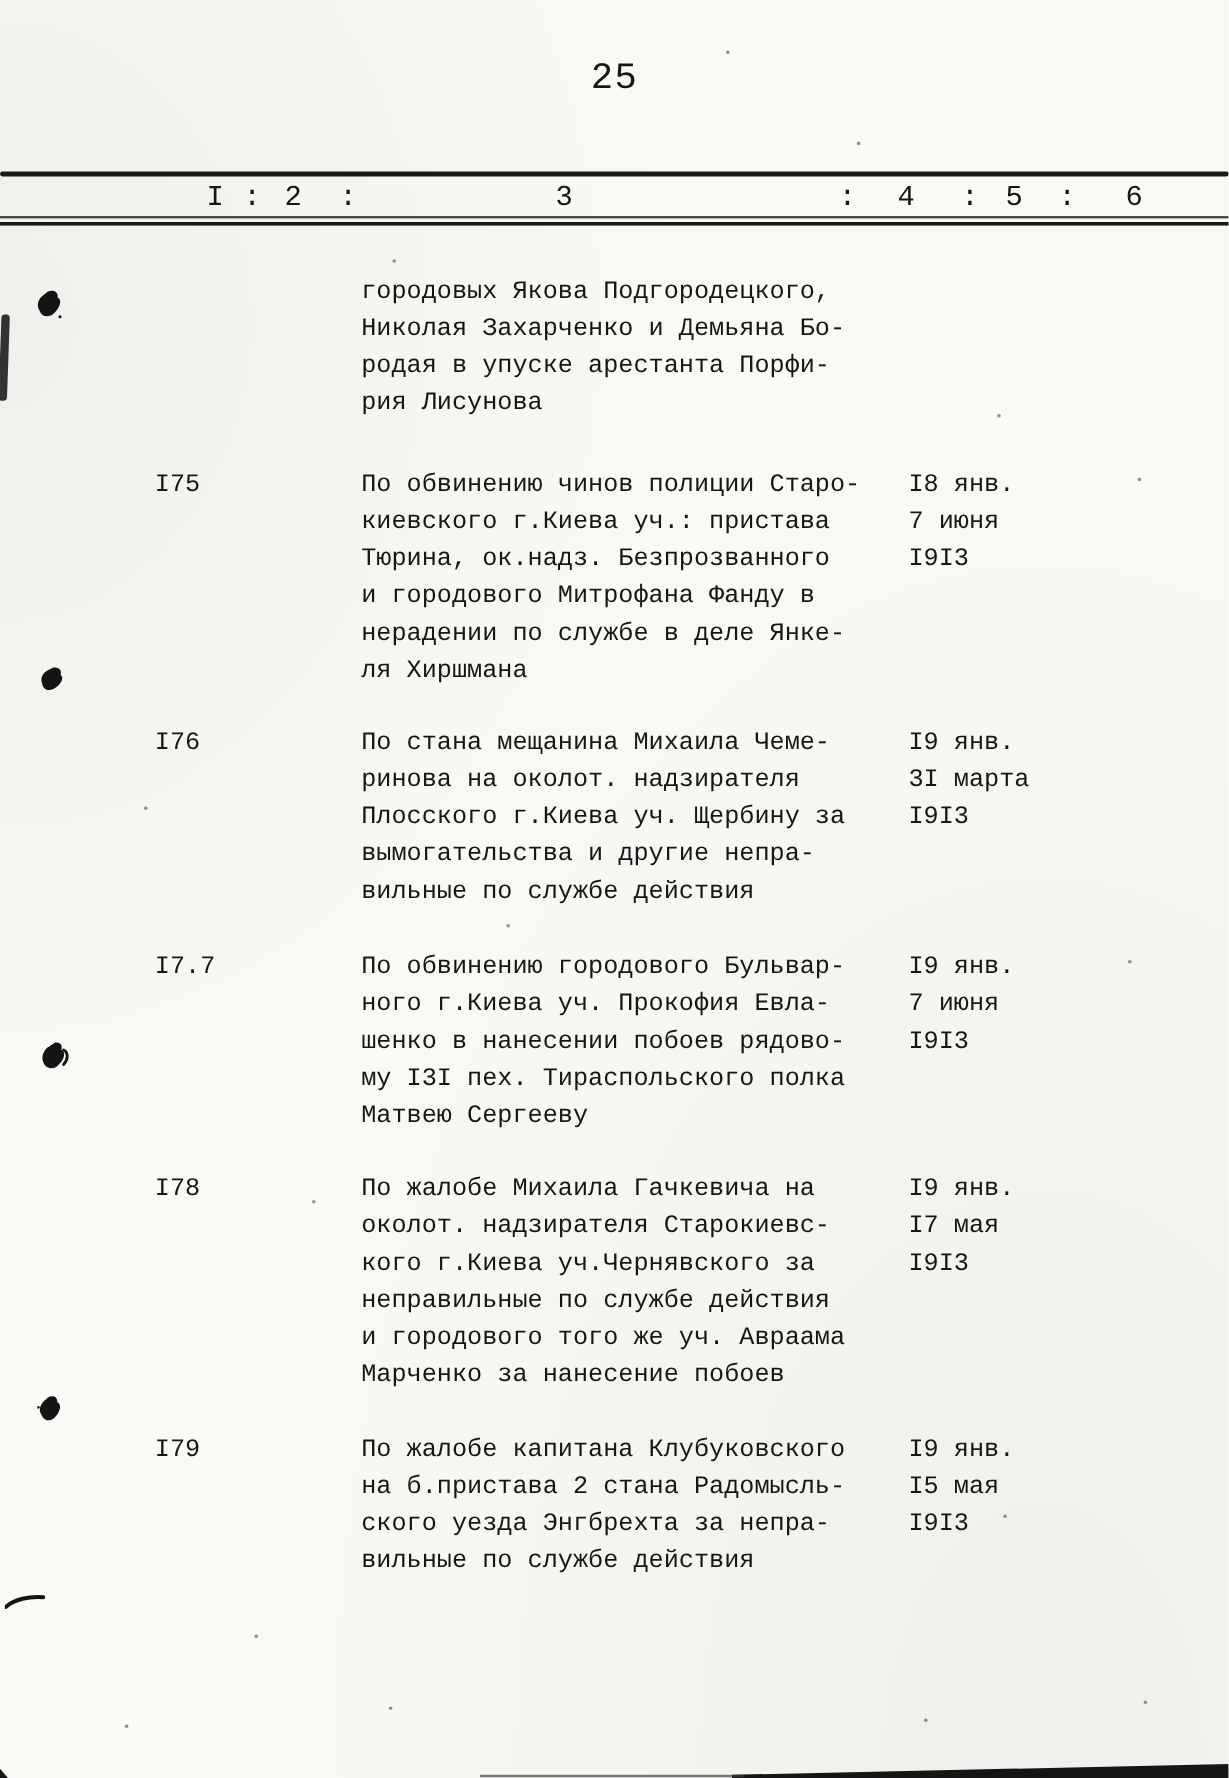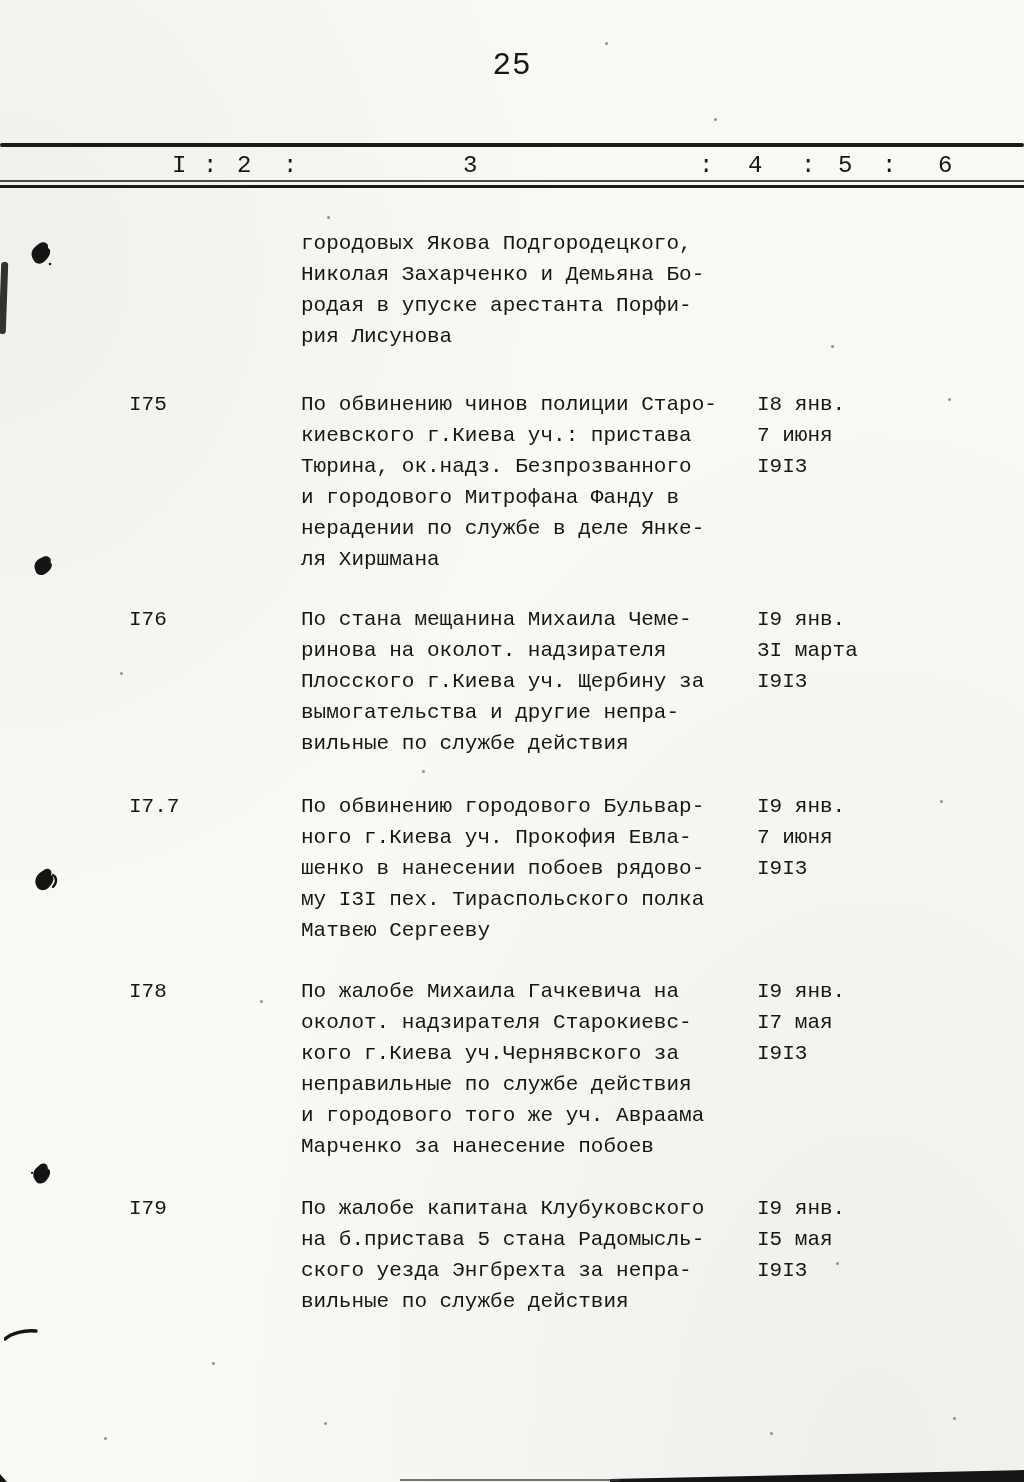--- a/index.html
+++ b/index.html
@@ -115,21 +115,21 @@
 и городового того же уч. Авраама
 Марченко за нанесение побоев</div>
     <div class="entry-dates">I9 янв.
 I7 мая
 I9I3</div>
   </div>
 
   <div class="entry" style="top:1193px">
     <div class="entry-number">I79</div>
     <div class="entry-body">По жалобе капитана Клубуковского
-на б.пристава 5 стана Радомысль-
+на б.пристава 2 стана Радомысль-
 ского уезда Энгбрехта за непра-
 вильные по службе действия</div>
     <div class="entry-dates">I9 янв.
 I5 мая
 I9I3</div>
   </div>
 
   <div class="artifact" style="left:29px;top:241px">
     <svg width="24" height="28" viewBox="0 0 24 28">
         <path d="M11 2 C15 0 20 2 19 7 C23 9 21 15 17 19 C13 24 6 24 4 18 C1 13 3 8 7 5 Z" fill="#141414"></path>

